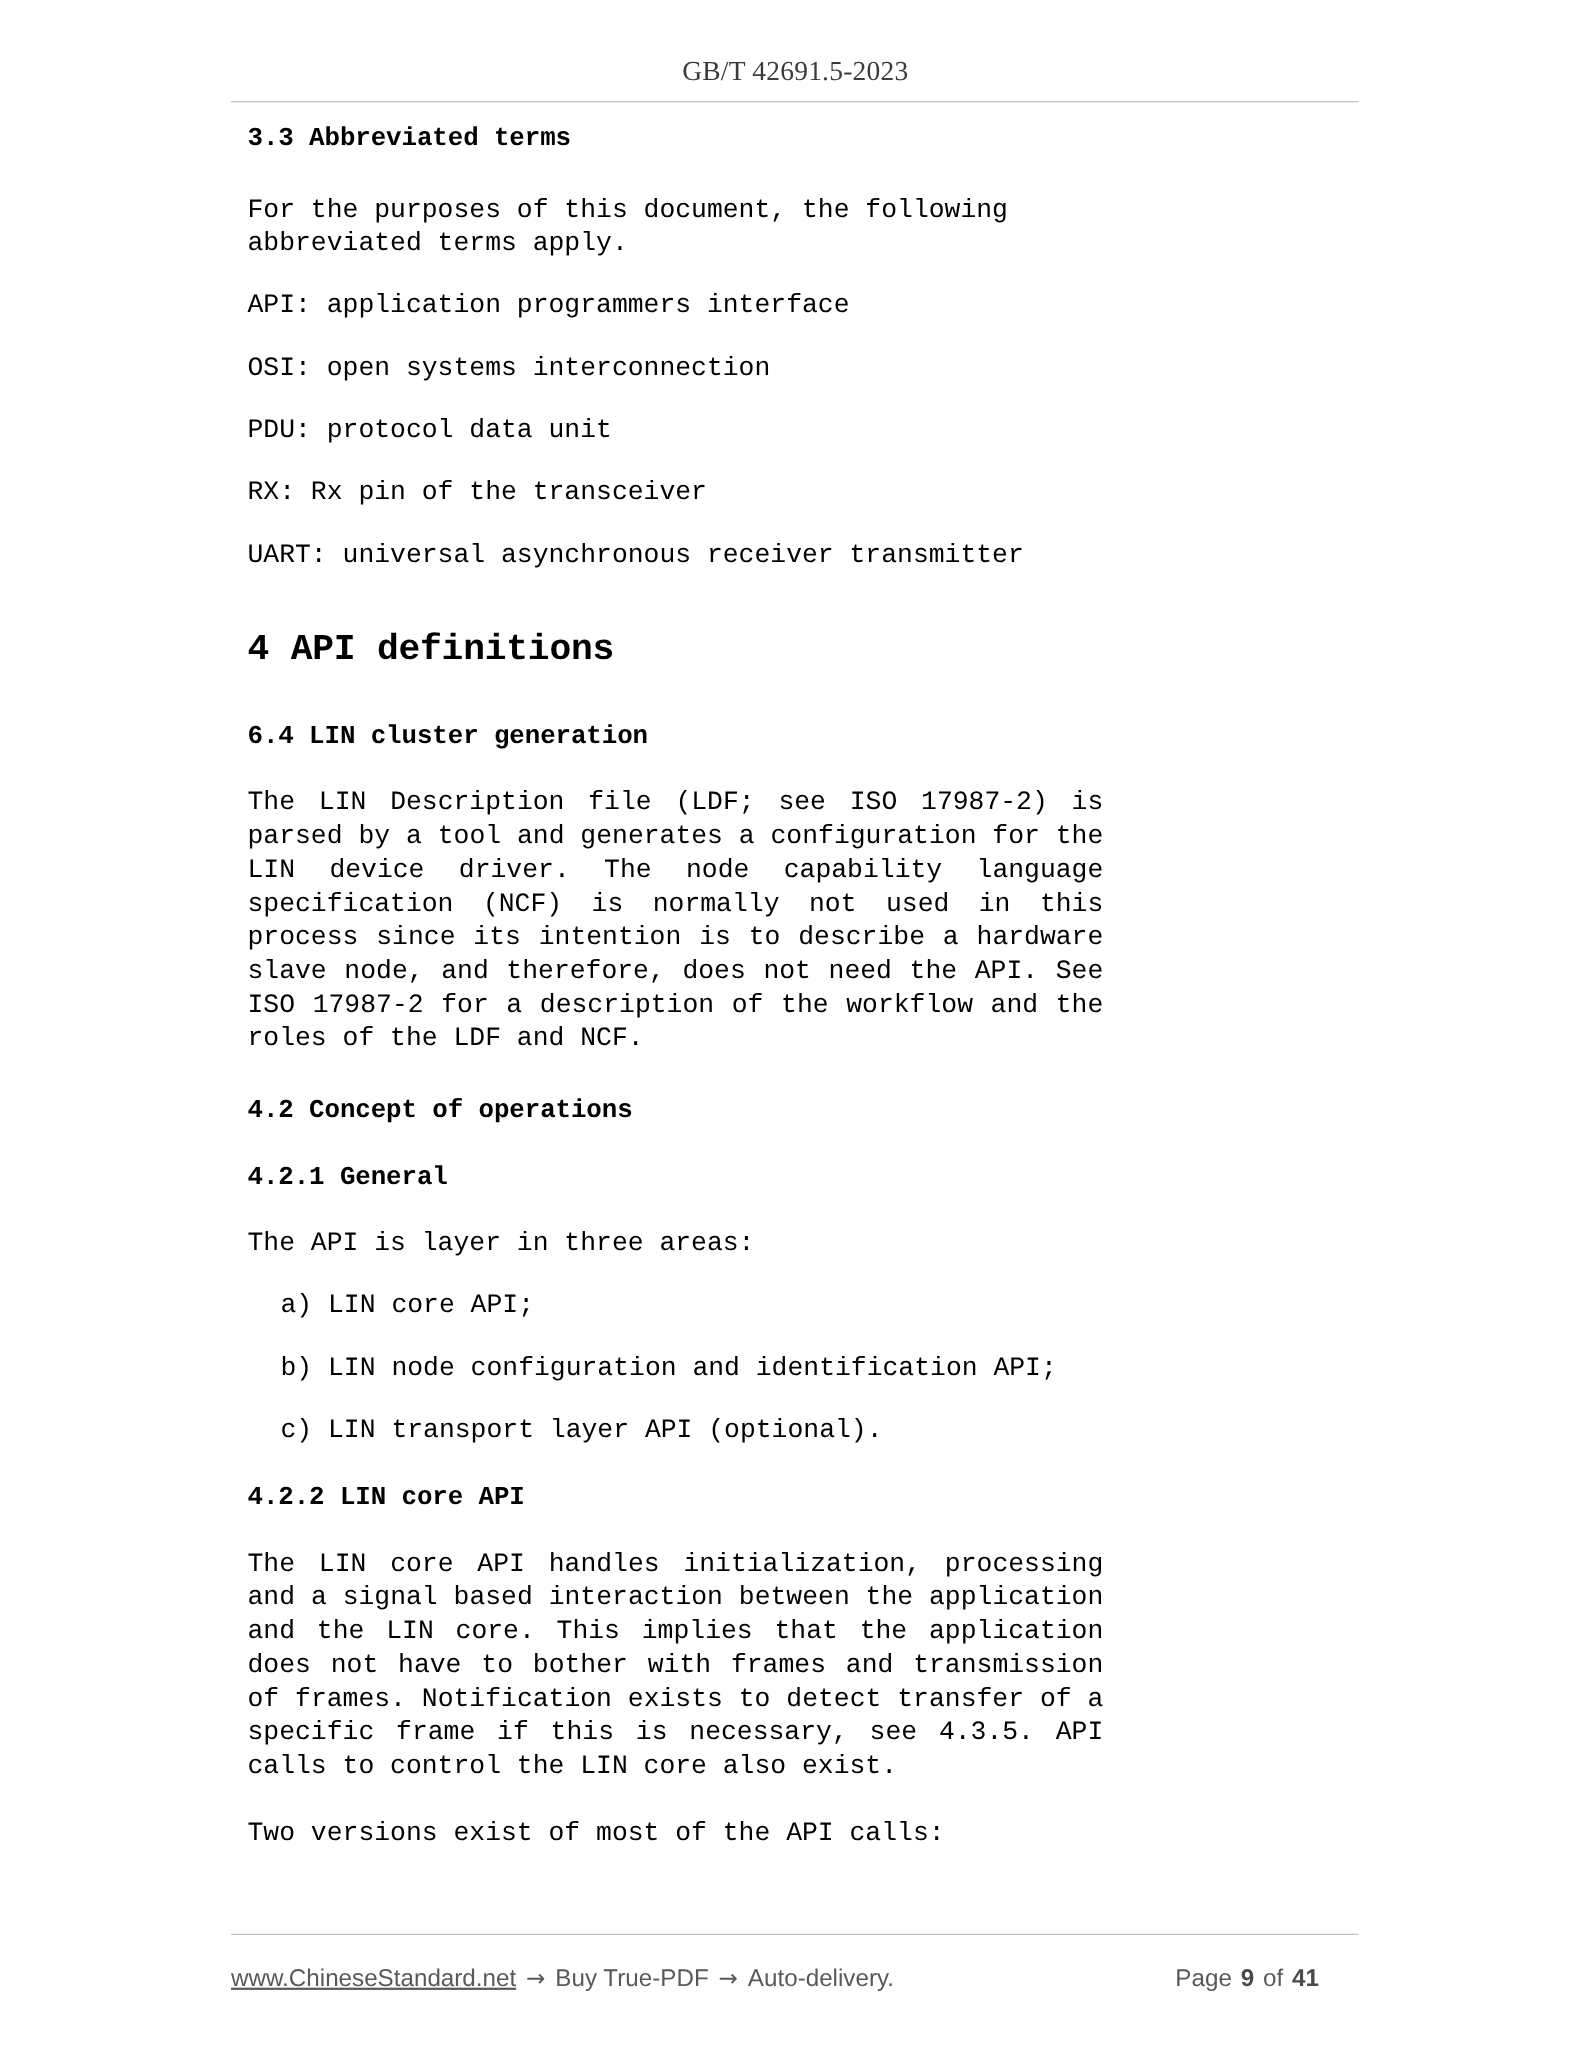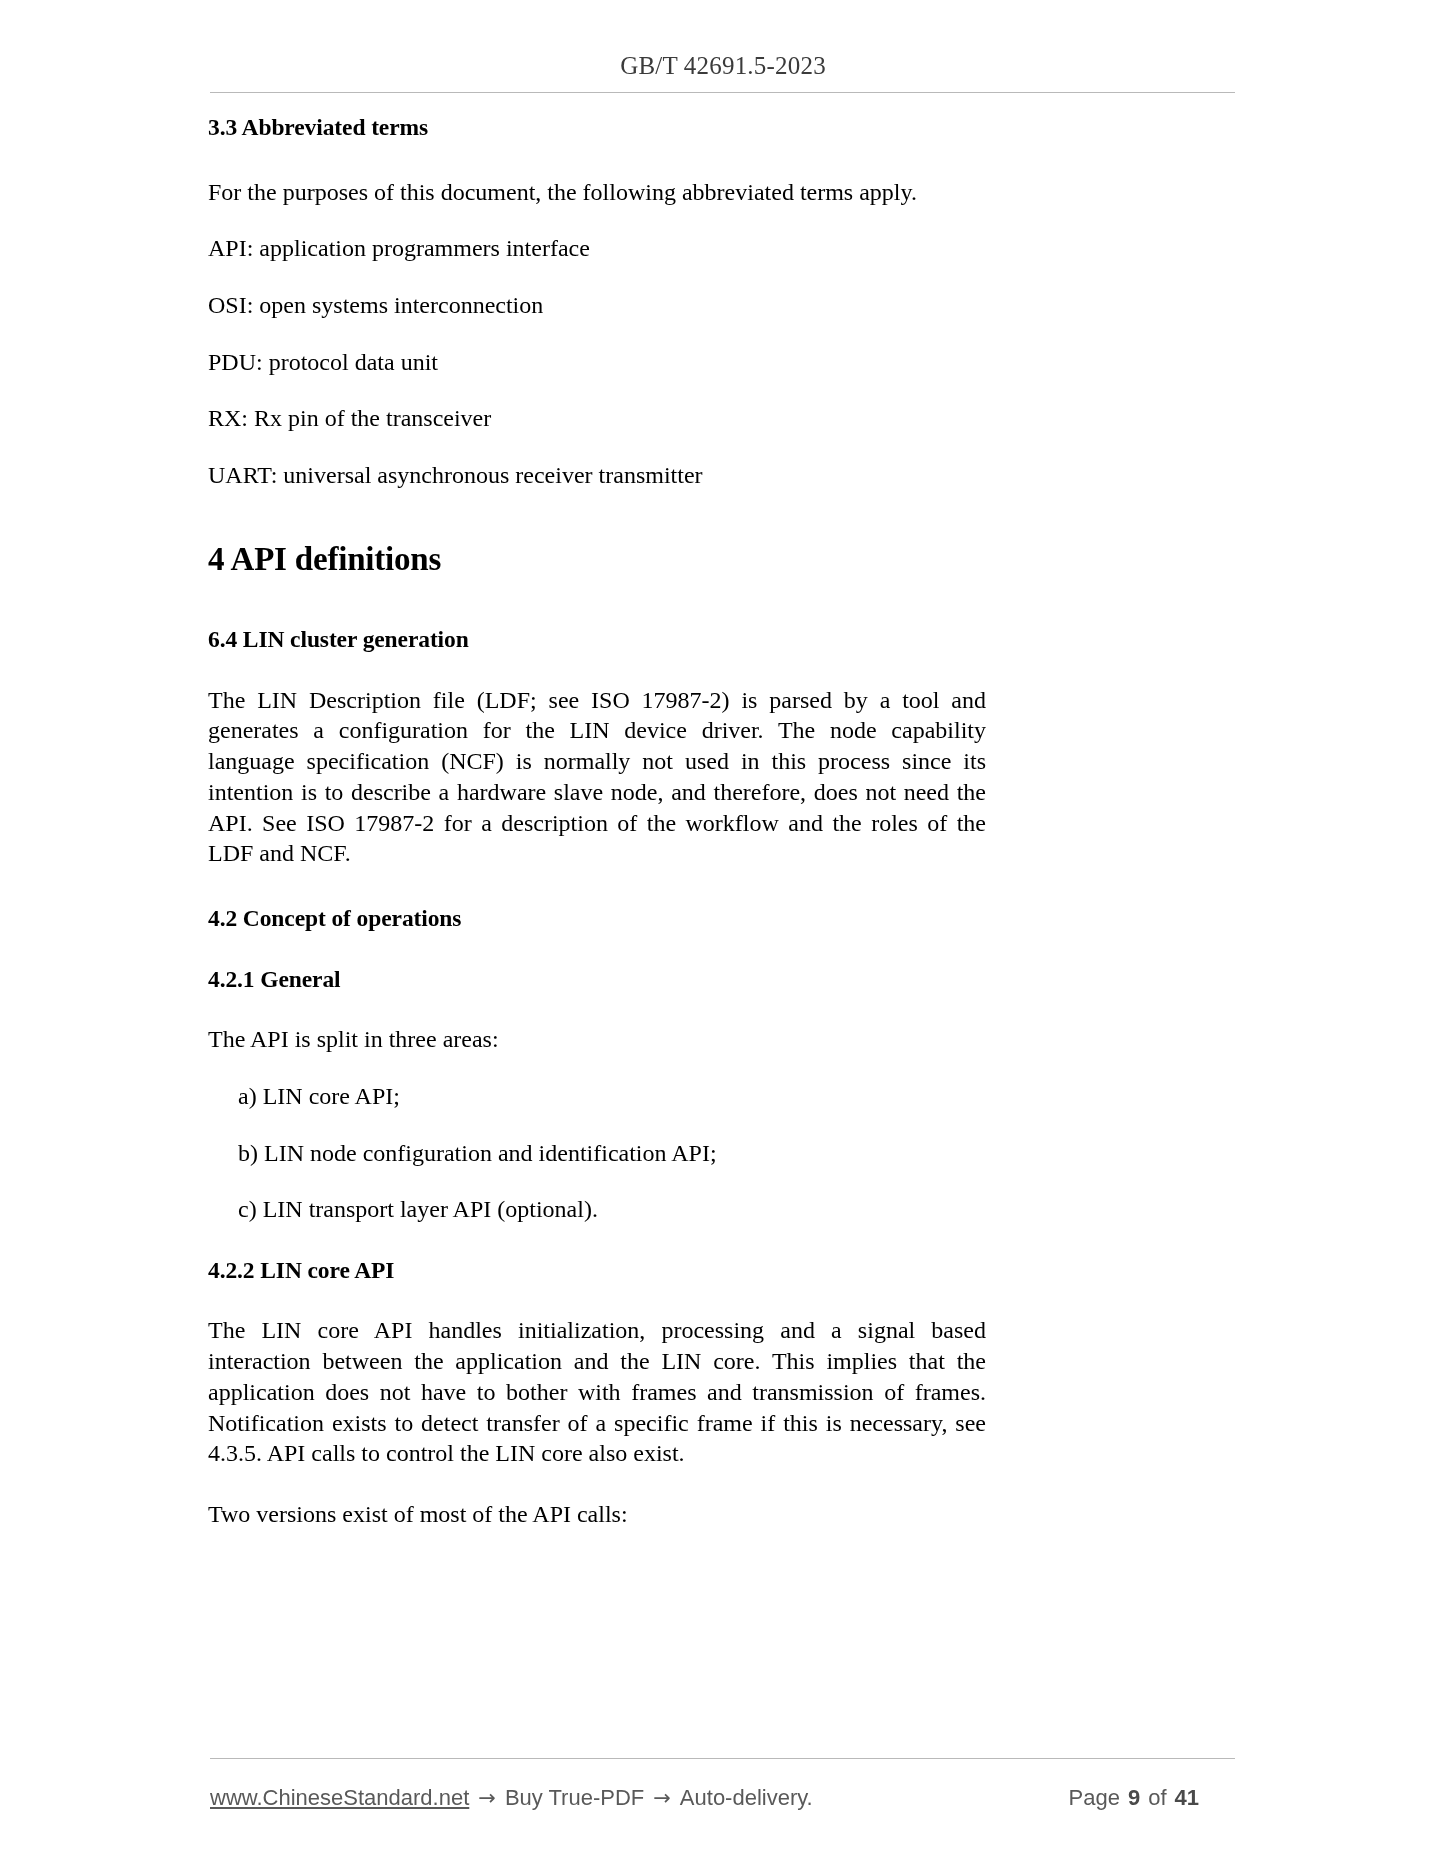--- a/index.html
+++ b/index.html
@@ -38,23 +38,24 @@
     left: 210px;
     top: 92px;
     width: 1025px;
     height: 1px;
     background: #b9b9b9;
   }
 
   
   .content {
     position: absolute;
-    left: 208px;
+    left: 225px;
     top: 112px;
     width: 778px;
+    font-family: Liberation Mono, monospace;
   }
 
   h2.sec-major {
     font-size: 33px;
     font-weight: bold;
     margin: 48px 0 0 0;
     line-height: 1.25;
     letter-spacing: -0.2px;
   }
   h3.sec-sub {
@@ -169,21 +170,21 @@
 
     <p class="body">The LIN Description file (LDF; see ISO 17987-2) is parsed by a tool and generates a configuration for the LIN device driver. The node capability language specification (NCF) is normally not used in this process since its intention is to describe a hardware slave node, and therefore, does not need the API. See ISO 17987-2 for a description of the workflow and the roles of the LDF and NCF.</p>
     <div class="gap-34"></div>
 
     <h3 class="sec-sub">4.2 Concept of operations</h3>
     <div class="gap-30"></div>
 
     <h3 class="sec-sub">4.2.1 General</h3>
     <div class="gap-30"></div>
 
-    <p class="body nojust">The API is split in three areas:</p>
+    <p class="body nojust">The API is layer in three areas:</p>
     <div class="gap-26"></div>
 
     <p class="listitem">a) LIN core API;</p>
     <div class="gap-26"></div>
     <p class="listitem">b) LIN node configuration and identification API;</p>
     <div class="gap-26"></div>
     <p class="listitem">c) LIN transport layer API (optional).</p>
     <div class="gap-30"></div>
 
     <h3 class="sec-sub">4.2.2 LIN core API</h3>

